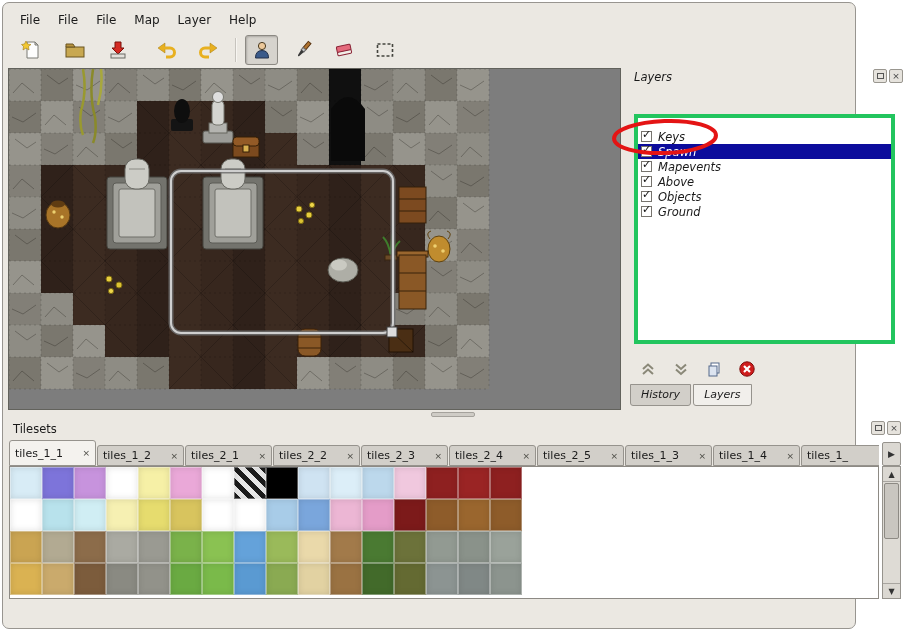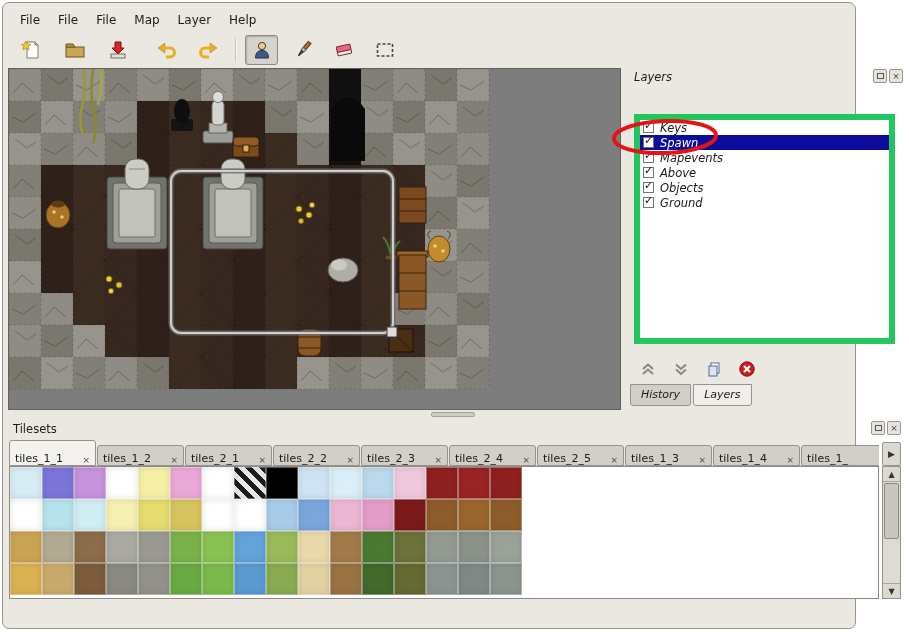--- a/index.html
+++ b/index.html
@@ -28,35 +28,35 @@
   
   .rpanel{left:625px;top:65px;width:277px;height:342px;font-style:italic;}
   .ptitle{position:absolute;left:6px;top:2px;font-size:11.5px;}
   .pbtns{position:absolute;right:2px;top:1px;display:flex;gap:2px;}
   .pbtn{width:14px;height:14px;border:1px solid #99968f;background:#e6e3dd;border-radius:2px;display:flex;align-items:center;justify-content:center;font-size:9px;color:#444;}
   .floatbox{width:7px;height:6px;border:1px solid #555;}
   .opacity-row{position:absolute;left:6px;top:24px;right:6px;height:16px;display:flex;align-items:center;font-size:11.5px;}
   .slider{flex:1;margin-left:10px;height:6px;background:#2a2aa0;border:1px solid #1c1c72;border-radius:2px;position:relative;}
   .slider-handle{position:absolute;right:0;top:-5px;width:24px;height:14px;background:#dbd8d2;border:1px solid #8b8882;border-radius:2px;padding:3px 4px;background-clip:padding-box;}
   .slider-handle::after{content:"";display:block;width:100%;height:100%;background:repeating-linear-gradient(90deg,#a9a6a0 0 1px,transparent 1px 3px);}
-  .layer-list{position:absolute;left:6px;top:46px;right:10px;height:230px;background:#fff;border:6px solid #22c55e;overflow:hidden;padding-top:0;}
+  .layer-list{position:absolute;left:6px;top:46px;right:10px;height:230px;background:#fff;border:4px solid #22c55e;overflow:hidden;padding-top:11px;}
   .lrow{height:15px;display:flex;align-items:center;padding-left:3px;font-size:11.5px;}
   .lrow.sel{background:#0c0c9c;color:#fff;}
   .cb{width:11px;height:11px;background:#fff;border:1px solid #77746e;margin-right:6px;position:relative;flex:0 0 auto;}
   .ck{position:absolute;left:0;top:-3px;font-size:11px;font-weight:bold;color:#111;line-height:11px;}
   .layer-btns{position:absolute;left:8px;top:288px;height:26px;display:flex;gap:9px;align-items:center;}
   .lbtn{width:24px;height:22px;display:flex;align-items:center;justify-content:center;}
   .side-tabs{position:absolute;left:2px;top:316px;height:24px;display:flex;align-items:flex-start;gap:2px;}
   .stab{font-size:11px;padding:3px 10px 4px;border:1px solid #96938d;border-radius:0 0 3px 3px;background:#d2cfc9;}
   .stab.active{background:#f1efeb;}
 
   
   .tilesets{left:4px;top:417px;width:896px;height:181px;}
   .tabs-row{position:absolute;left:2px;top:20px;right:24px;height:26px;display:flex;align-items:flex-end;overflow:hidden;}
-  .ttab{flex:0 0 87px;height:21px;display:flex;align-items:flex-end;border:1px solid #96938d;background:#d2cfc9;border-radius:3px 3px 0 0;padding:0 5px;margin-right:1px;font-size:11px;}
+  .ttab{flex:0 0 87px;height:21px;display:flex;align-items:center;border:1px solid #96938d;background:#d2cfc9;border-radius:3px 3px 0 0;padding:0 5px;margin-right:1px;font-size:11px;}
   .ttab.active{height:26px;background:#f4f2ee;}
   .tlbl{flex:1;overflow:hidden;white-space:nowrap;}
   .tclose{font-size:9px;color:#4a4a44;margin-left:3px;}
   .scrollright{position:absolute;right:2px;top:22px;width:19px;height:24px;border:1px solid #96938d;background:#dbd8d2;display:flex;align-items:center;justify-content:center;font-size:9px;color:#333;border-radius:2px;}
   .tcontent{position:absolute;left:2px;top:46px;right:24px;height:133px;background:#fff;border:1px solid #8d8a84;overflow:hidden;}
   .tileset-grid{display:grid;grid-template-columns:repeat(16,32px);grid-auto-rows:32px;}
   .ptile{box-shadow:inset 0 0 0 1px rgba(255,255,255,0.35), inset 0 0 7px rgba(0,0,0,0.14);}
   .ptile.checker{background:repeating-linear-gradient(45deg,#1c1c1c 0 5px,#e8e8e8 5px 10px);}
   .vscroll{position:absolute;right:2px;top:46px;width:19px;height:133px;background:#dedbd5;border:1px solid #96938d;}
   .varrow{position:absolute;left:0;width:17px;height:15px;background:#dbd8d2;text-align:center;font-size:8px;color:#333;line-height:15px;}

